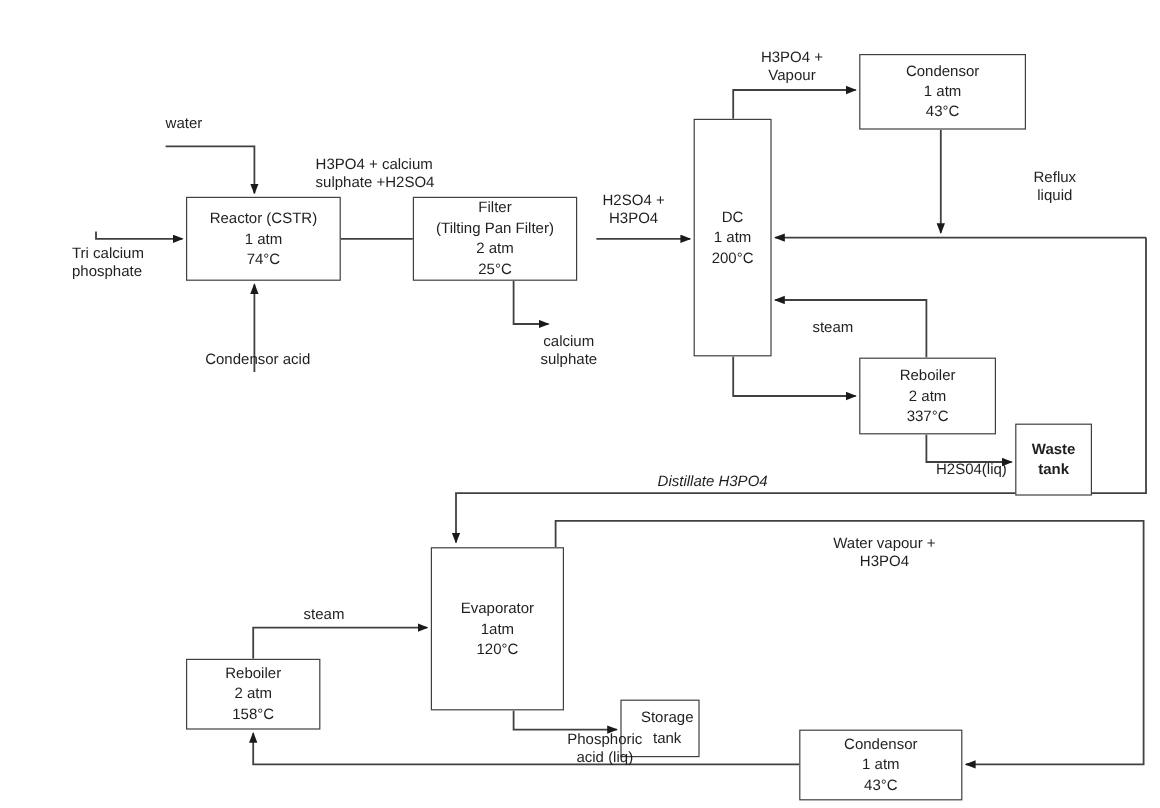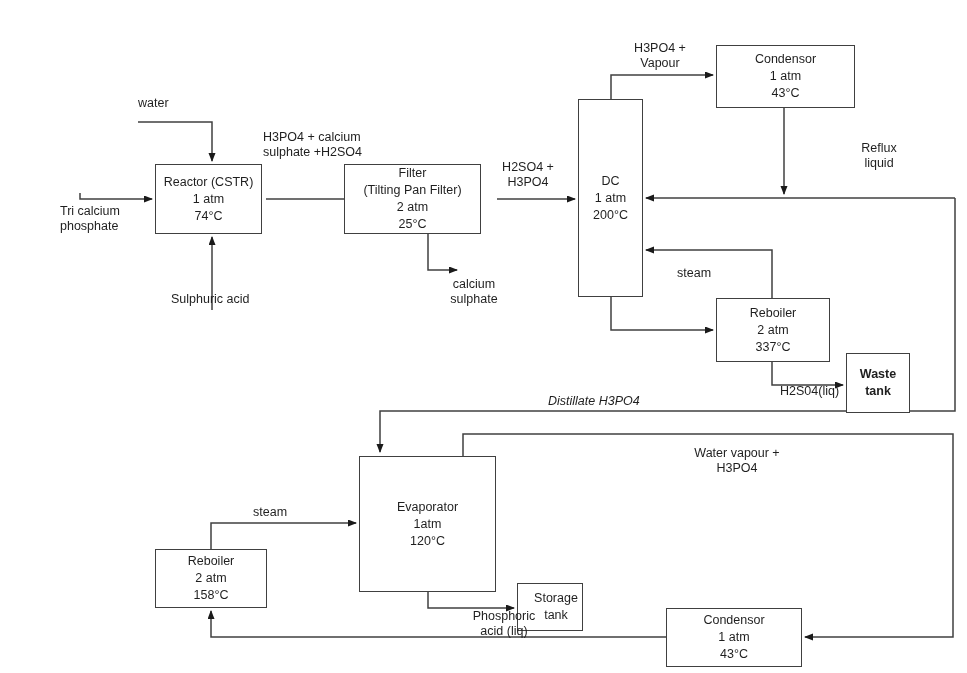--- a/index.html
+++ b/index.html
@@ -72,21 +72,21 @@
       <polyline points="955,198 955,411 380,411 380,452" class="edge" marker-end="url(#arrowhead)"></polyline>
       <polyline points="772,298 772,250 646,250" class="edge" marker-end="url(#arrowhead)"></polyline>
       <polyline points="611,297 611,330 713,330" class="edge" marker-end="url(#arrowhead)"></polyline>
       <polyline points="772,362 772,385 843,385" class="edge" marker-end="url(#arrowhead)"></polyline>
       <polyline points="463,456 463,434 953,434 953,637 805,637" class="edge" marker-end="url(#arrowhead)"></polyline>
       <polyline points="666,637 211,637 211,611" class="edge" marker-end="url(#arrowhead)"></polyline>
       <polyline points="211,549 211,523 356,523" class="edge" marker-end="url(#arrowhead)"></polyline>
       <polyline points="428,592 428,608 514,608" class="edge" marker-end="url(#arrowhead)"></polyline>
     </svg>
   <div id="boxes-layer">
-      <div class="pbox" style="left: 155px; top: 164px; width: 107px; height: 70px;">
+      <div class="pbox" style="left: 155px; top: 164px; width: 129px; height: 70px;">
         <div>Reactor (CSTR)</div>
         <div>1 atm</div>
         <div>74°C</div>
       </div>
       <div class="pbox" style="left: 344px; top: 164px; width: 137px; height: 70px;">
         <div>Filter</div>
         <div>(Tilting Pan Filter)</div>
         <div>2 atm</div>
         <div>25°C</div>
       </div>
@@ -102,21 +102,21 @@
       </div>
       <div class="pbox" style="left: 716px; top: 298px; width: 114px; height: 64px;">
         <div>Reboiler</div>
         <div>2 atm</div>
         <div>337°C</div>
       </div>
       <div class="pbox" style="left: 846px; top: 353px; width: 64px; height: 60px; font-weight: bold;">
         <div>Waste</div>
         <div>tank</div>
       </div>
-      <div class="pbox" style="left: 359px; top: 456px; width: 137px; height: 136px;">
+      <div class="pbox" style="left: 359px; top: 456px; width: 111px; height: 136px;">
         <div>Evaporator</div>
         <div>1atm</div>
         <div>120°C</div>
       </div>
       <div class="pbox" style="left: 155px; top: 549px; width: 112px; height: 59px;">
         <div>Reboiler</div>
         <div>2 atm</div>
         <div>158°C</div>
       </div>
       <div class="pbox" style="left: 517px; top: 583px; width: 66px; height: 48px; padding-left: 12px;">
@@ -131,21 +131,21 @@
     </div>
   <div id="labels-layer">
       <div class="flabel left" style="left: 138px; top: 96px;">
         <div>water</div>
       </div>
       <div class="flabel left" style="left: 60px; top: 204px;">
         <div>Tri calcium</div>
         <div>phosphate</div>
       </div>
       <div class="flabel left" style="left: 171px; top: 292px;">
-        <div>Sulphuric acid</div>
+        <div>Condensor acid</div>
       </div>
       <div class="flabel left" style="left: 263px; top: 130px;">
         <div>H3PO4 + calcium</div>
         <div>sulphate +H2SO4</div>
       </div>
       <div class="flabel center" style="left: 528px; top: 160px;">
         <div>H2SO4 +</div>
         <div>H3PO4</div>
       </div>
       <div class="flabel center" style="left: 474px; top: 277px;">

